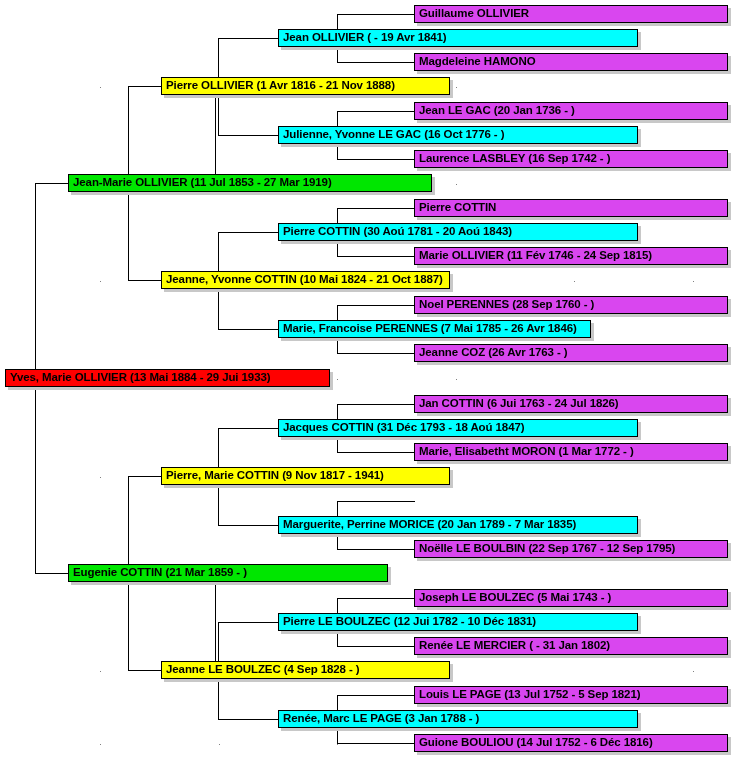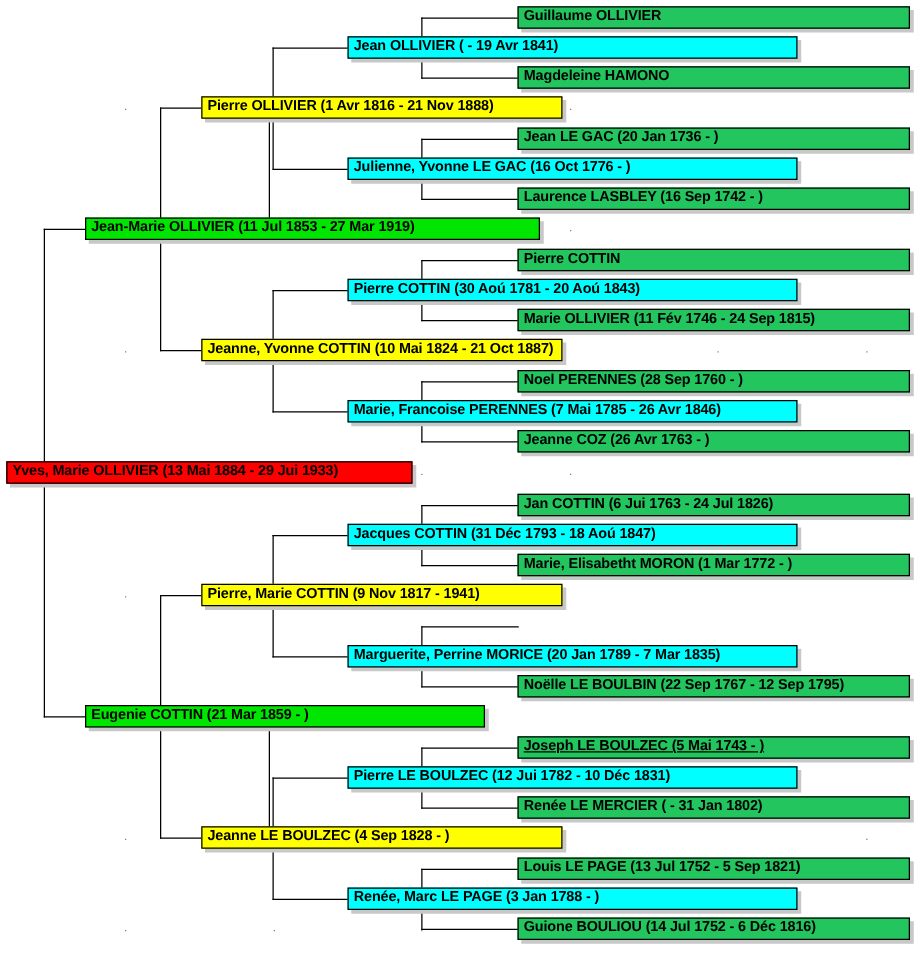--- a/index.html
+++ b/index.html
@@ -30,21 +30,21 @@
     display: flex;
     align-items: center;
     padding-left: 4px;
     height: 18px;
     overflow: hidden;
   }
   .n-root   { background: #ff0000; }
   .n-gen1   { background: #00e600; }
   .n-gen2   { background: #ffff00; }
   .n-gen3   { background: #00ffff; }
-  .n-gen4   { background: #22c55e; }
+  .n-gen4   { background: #d946ef; }
 
   .line {
     position: absolute;
     background: #000000;
   }
   .line.h { height: 1px; }
   .line.v { width: 1px; }
 
   .dot {
     position: absolute;
@@ -171,21 +171,21 @@
     </div>
   <div class="node n-gen4" style="left:414px; top:395px; width:314px;">
       <span>Jan COTTIN (6 Jui 1763 - 24 Jul 1826)</span>
     </div>
   <div class="node n-gen4" style="left:414px; top:443px; width:314px;">
       <span>Marie, Elisabetht MORON (1 Mar 1772 - )</span>
     </div>
   <div class="node n-gen4" style="left:414px; top:540px; width:314px;">
       <span>Noëlle LE BOULBIN (22 Sep 1767 - 12 Sep 1795)</span>
     </div>
-  <div class="node n-gen4" style="left:414px; top:589px; width:314px;text-decoration:underline;">
+  <div class="node n-gen4" style="left:414px; top:589px; width:314px;">
       <span>Joseph LE BOULZEC (5 Mai 1743 - )</span>
     </div>
   <div class="node n-gen4" style="left:414px; top:637px; width:314px;">
       <span>Renée LE MERCIER ( - 31 Jan 1802)</span>
     </div>
   <div class="node n-gen4" style="left:414px; top:686px; width:314px;">
       <span>Louis LE PAGE (13 Jul 1752 - 5 Sep 1821)</span>
     </div>
   <div class="node n-gen4" style="left:414px; top:734px; width:314px;">
       <span>Guione BOULIOU (14 Jul 1752 - 6 Déc 1816)</span>
@@ -193,21 +193,21 @@
 
   <div class="node n-gen3" style="left:278px; top:29px; width:360px;">
       <span>Jean OLLIVIER ( - 19 Avr 1841)</span>
     </div>
   <div class="node n-gen3" style="left:278px; top:126px; width:360px;">
       <span>Julienne, Yvonne LE GAC (16 Oct 1776 - )</span>
     </div>
   <div class="node n-gen3" style="left:278px; top:223px; width:360px;">
       <span>Pierre COTTIN (30 Aoú 1781 - 20 Aoú 1843)</span>
     </div>
-  <div class="node n-gen3" style="left:278px; top:320px; width:360px;align-items:center;">
+  <div class="node n-gen3" style="left:278px; top:320px; width:313px;align-items:center;">
       <span>Marie, Francoise PERENNES (7 Mai 1785 - 26 Avr 1846)</span>
     </div>
   <div class="node n-gen3" style="left:278px; top:419px; width:360px;">
       <span>Jacques COTTIN (31 Déc 1793 - 18 Aoú 1847)</span>
     </div>
   <div class="node n-gen3" style="left:278px; top:516px; width:360px;">
       <span>Marguerite, Perrine MORICE (20 Jan 1789 - 7 Mar 1835)</span>
     </div>
   <div class="node n-gen3" style="left:278px; top:613px; width:360px;">
       <span>Pierre LE BOULZEC (12 Jui 1782 - 10 Déc 1831)</span>

